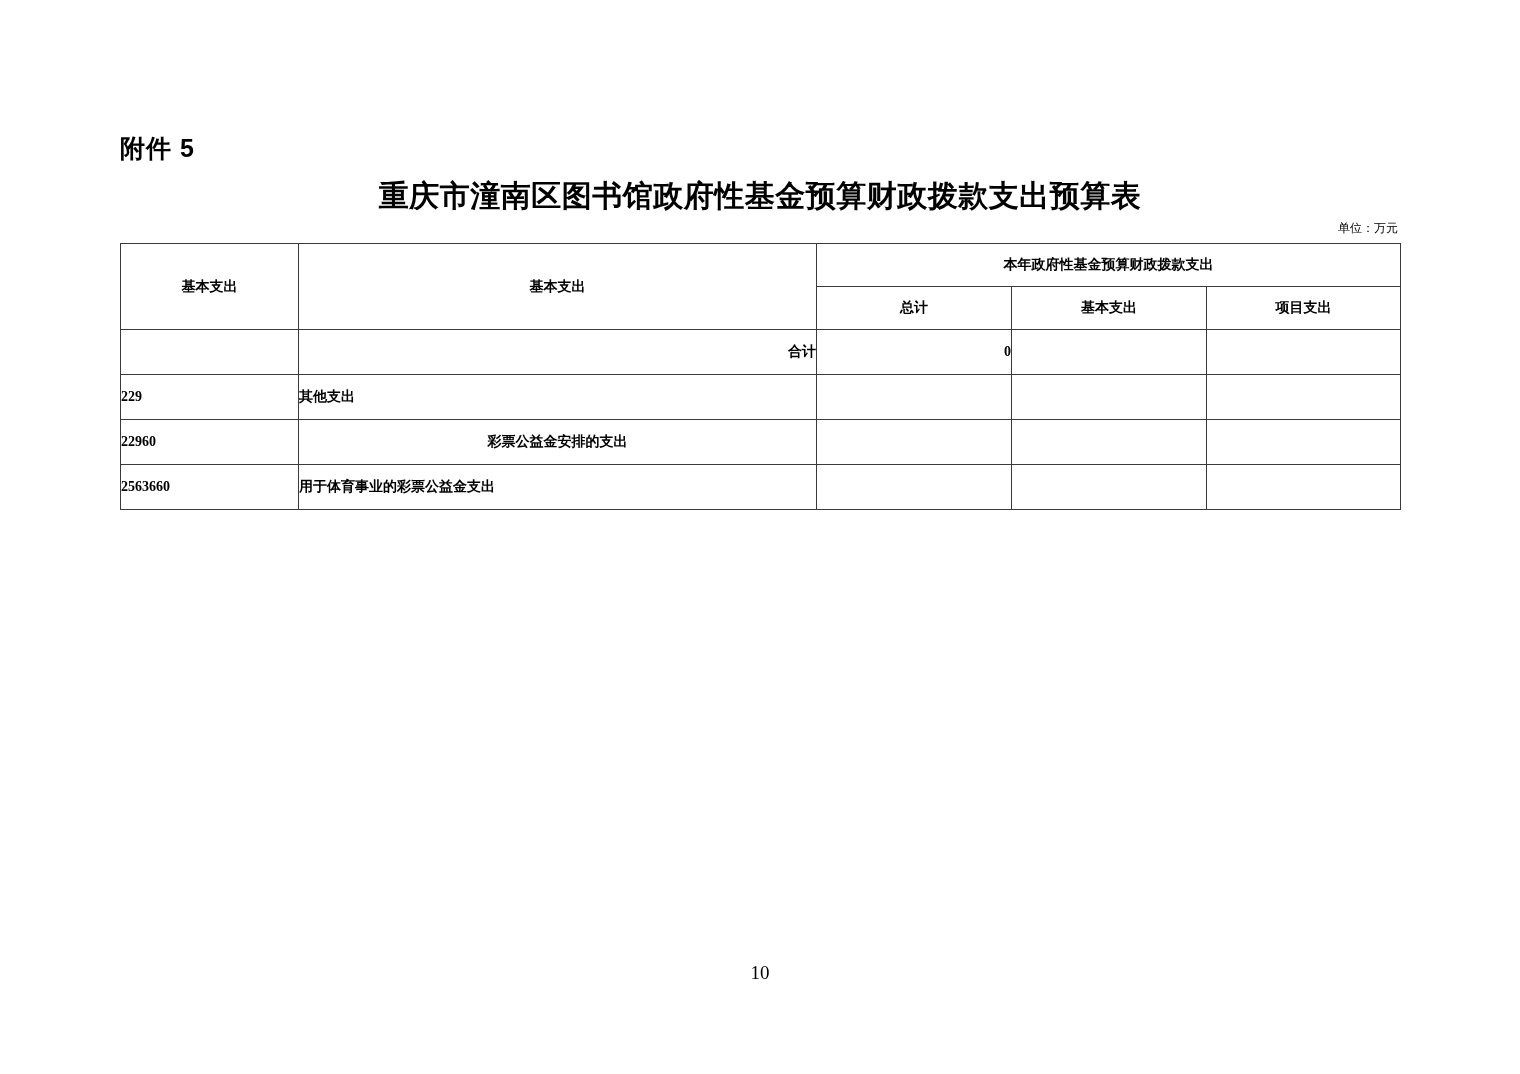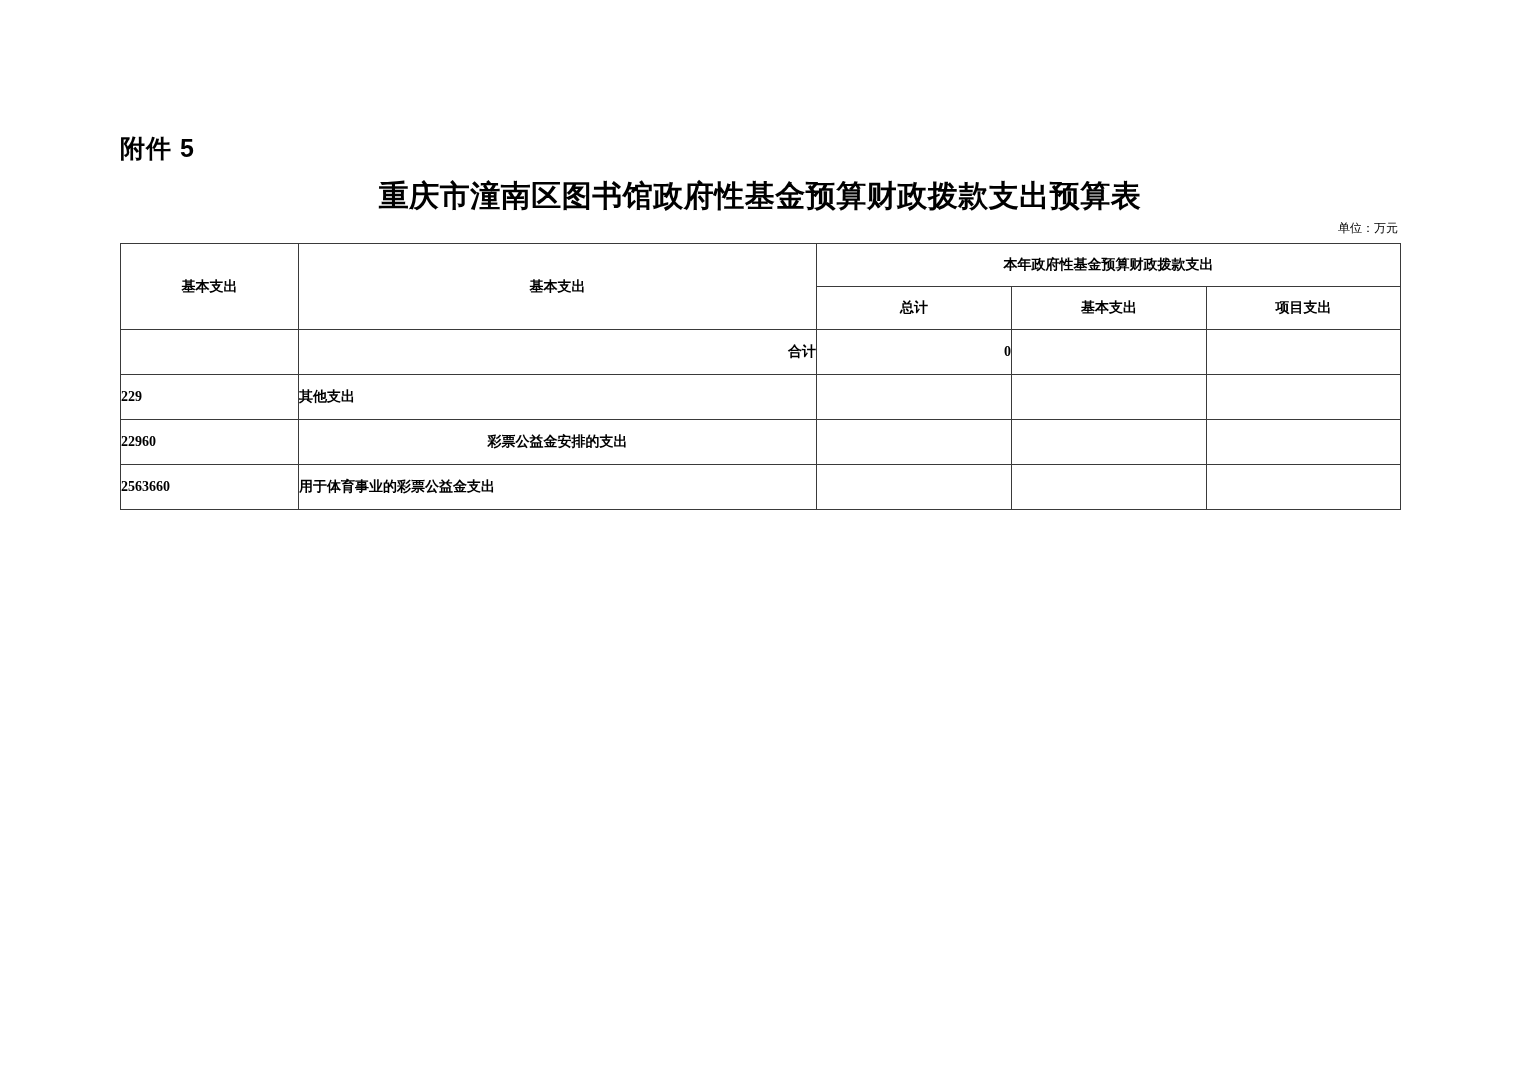--- a/index.html
+++ b/index.html
@@ -161,14 +161,15 @@
       <tr class="row-data">
         <td class="cell-left indent-2">2563660</td>
         <td class="cell-left name-2">用于体育事业的彩票公益金支出</td>
         <td class="cell-right"></td>
         <td class="cell-right"></td>
         <td class="cell-right"></td>
       </tr>
     </tbody>
   </table>
 
+  <div class="page-number">10</div>
 
 </div>
 
 </body></html>

